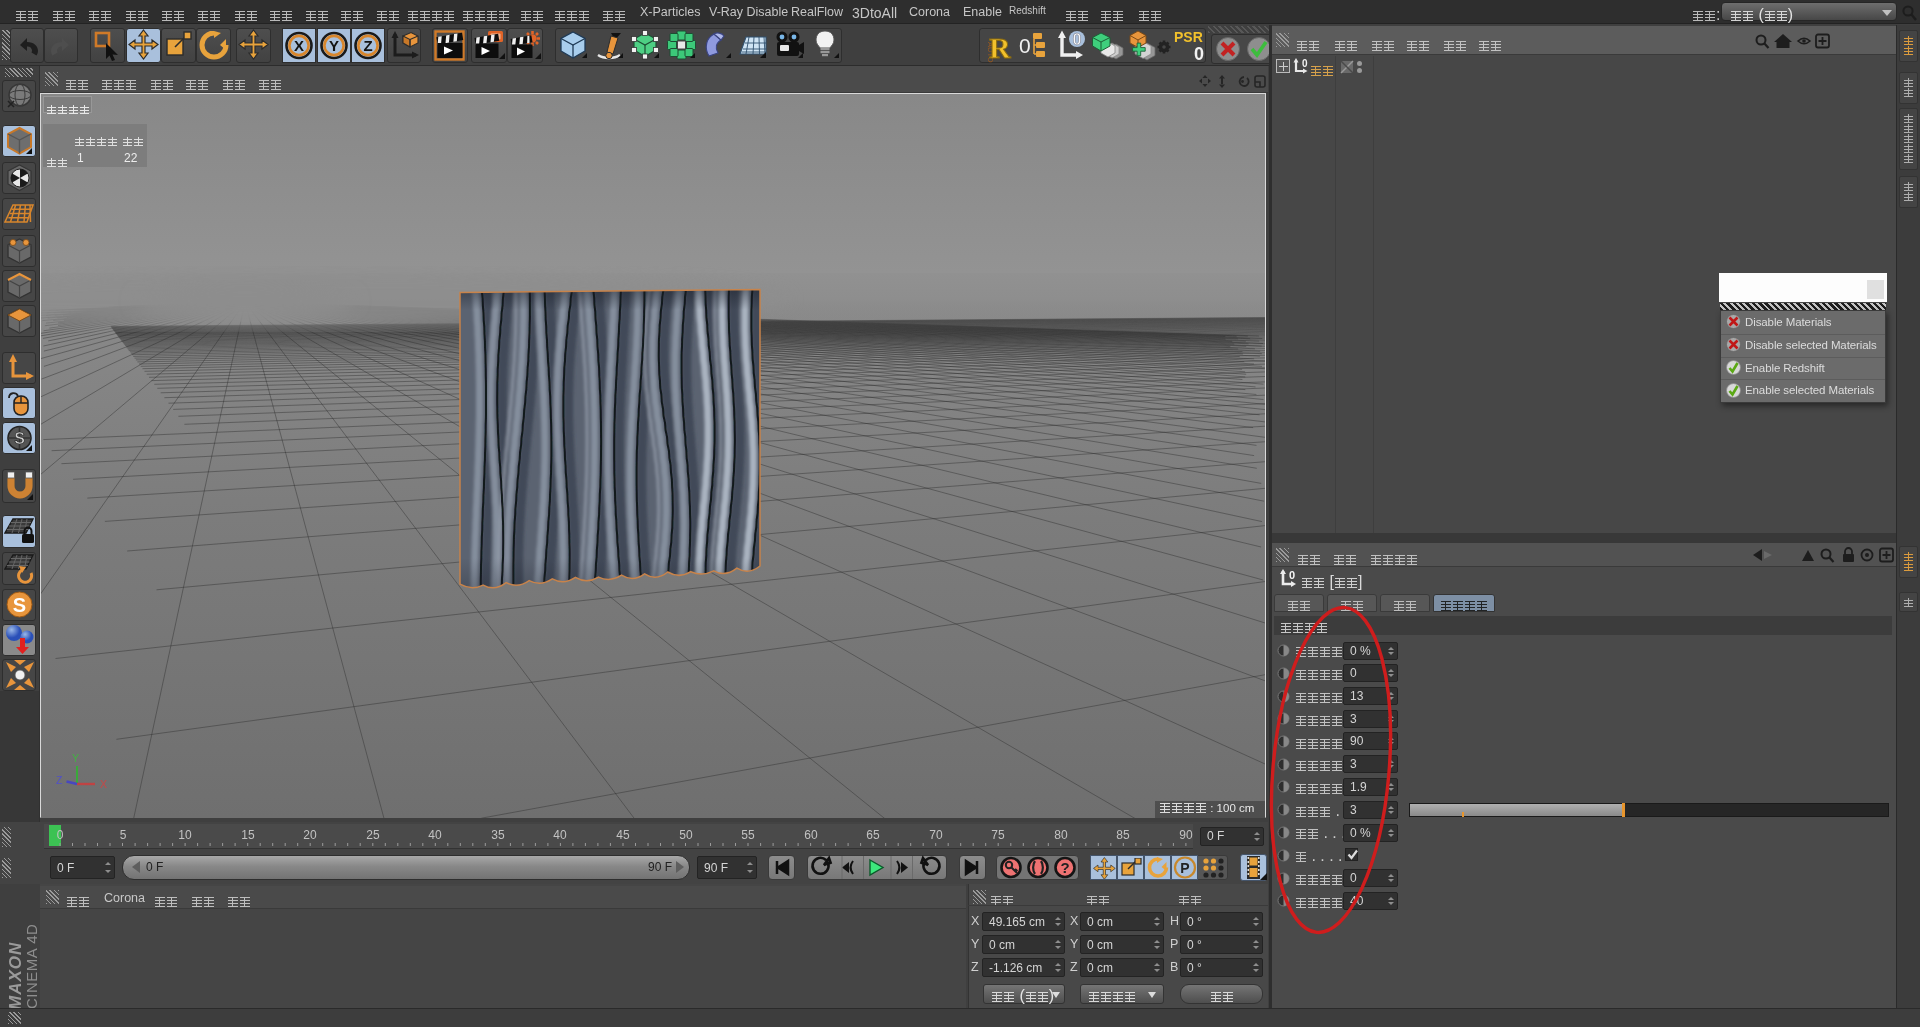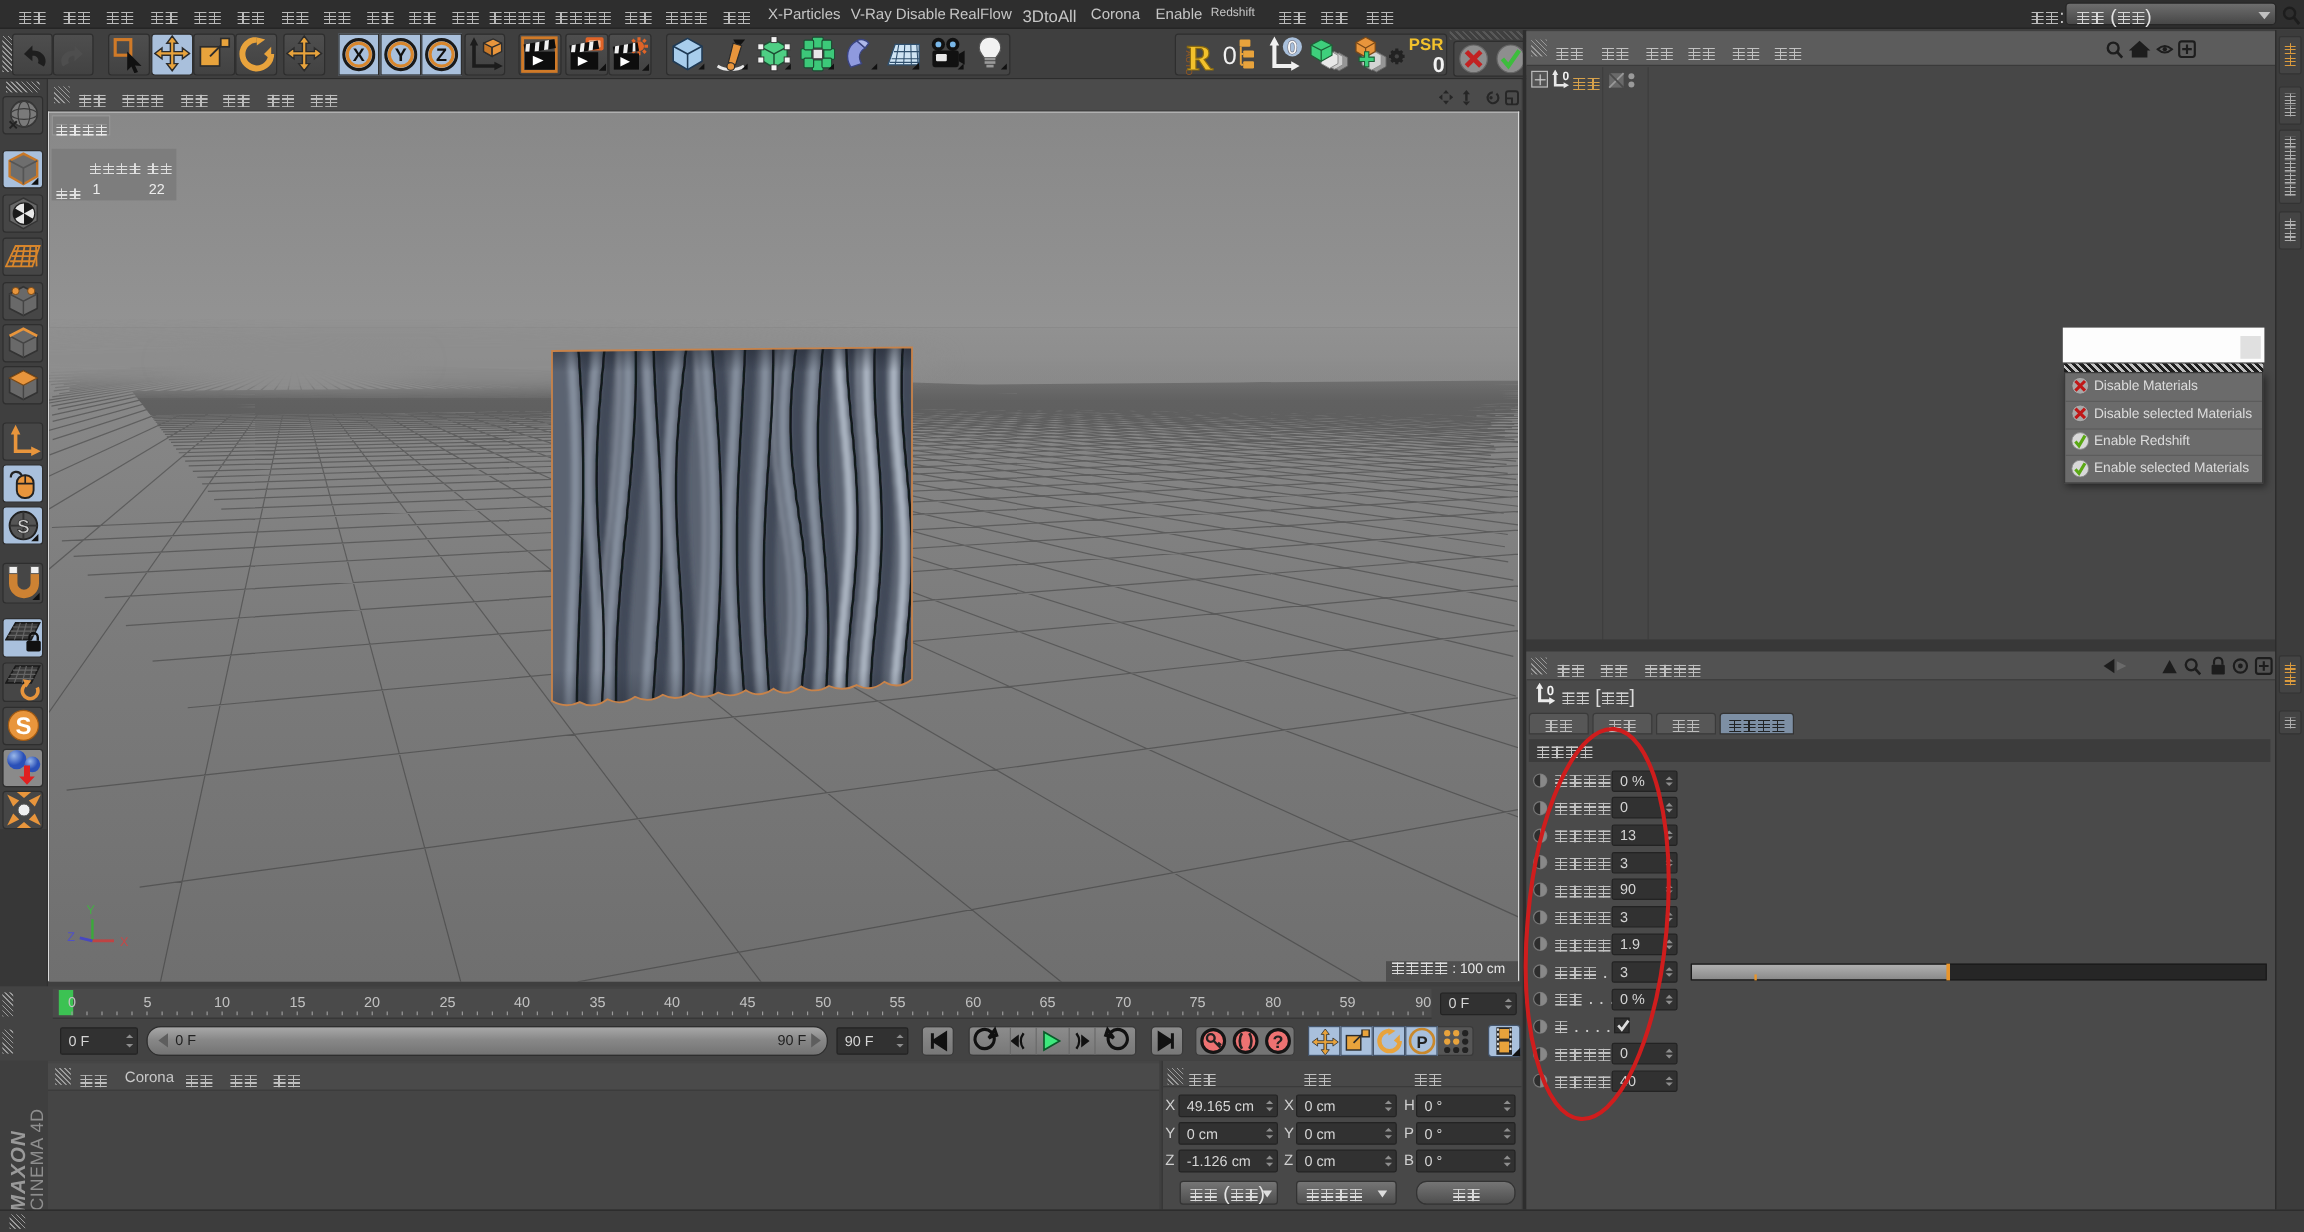--- a/index.html
+++ b/index.html
@@ -629,21 +629,21 @@
 <div class="ab" style="left:498px;top:828px;color:#c2c2c2;font-size:12px;transform:translateX(-50%)">35</div>
 <div class="ab" style="left:560px;top:828px;color:#c2c2c2;font-size:12px;transform:translateX(-50%)">40</div>
 <div class="ab" style="left:623px;top:828px;color:#c2c2c2;font-size:12px;transform:translateX(-50%)">45</div>
 <div class="ab" style="left:686px;top:828px;color:#c2c2c2;font-size:12px;transform:translateX(-50%)">50</div>
 <div class="ab" style="left:748px;top:828px;color:#c2c2c2;font-size:12px;transform:translateX(-50%)">55</div>
 <div class="ab" style="left:811px;top:828px;color:#c2c2c2;font-size:12px;transform:translateX(-50%)">60</div>
 <div class="ab" style="left:873px;top:828px;color:#c2c2c2;font-size:12px;transform:translateX(-50%)">65</div>
 <div class="ab" style="left:936px;top:828px;color:#c2c2c2;font-size:12px;transform:translateX(-50%)">70</div>
 <div class="ab" style="left:998px;top:828px;color:#c2c2c2;font-size:12px;transform:translateX(-50%)">75</div>
 <div class="ab" style="left:1061px;top:828px;color:#c2c2c2;font-size:12px;transform:translateX(-50%)">80</div>
-<div class="ab" style="left:1123px;top:828px;color:#c2c2c2;font-size:12px;transform:translateX(-50%)">59</div>
+<div class="ab" style="left:1123px;top:828px;color:#c2c2c2;font-size:12px;transform:translateX(-50%)">85</div>
 <div class="ab" style="left:1186px;top:828px;color:#c2c2c2;font-size:12px;transform:translateX(-50%)">90</div>
 <svg class="ab" style="left:0;top:0" width="1268" height="850">
     <path d="M60.0 843 v3 M72.5 843 v3 M85.0 843 v3 M97.5 843 v3 M110.0 843 v3 M122.5 843 v3 M135.1 843 v3 M147.6 843 v3 M160.1 843 v3 M172.6 843 v3 M185.1 843 v3 M197.6 843 v3 M210.1 843 v3 M222.6 843 v3 M235.1 843 v3 M247.7 843 v3 M260.2 843 v3 M272.7 843 v3 M285.2 843 v3 M297.7 843 v3 M310.2 843 v3 M322.7 843 v3 M335.2 843 v3 M347.7 843 v3 M360.2 843 v3 M372.8 843 v3 M385.3 843 v3 M397.8 843 v3 M410.3 843 v3 M422.8 843 v3 M435.3 843 v3 M447.8 843 v3 M460.3 843 v3 M472.8 843 v3 M485.3 843 v3 M497.8 843 v3 M510.4 843 v3 M522.9 843 v3 M535.4 843 v3 M547.9 843 v3 M560.4 843 v3 M572.9 843 v3 M585.4 843 v3 M597.9 843 v3 M610.4 843 v3 M623.0 843 v3 M635.5 843 v3 M648.0 843 v3 M660.5 843 v3 M673.0 843 v3 M685.5 843 v3 M698.0 843 v3 M710.5 843 v3 M723.0 843 v3 M735.5 843 v3 M748.0 843 v3 M760.6 843 v3 M773.1 843 v3 M785.6 843 v3 M798.1 843 v3 M810.6 843 v3 M823.1 843 v3 M835.6 843 v3 M848.1 843 v3 M860.6 843 v3 M873.1 843 v3 M885.7 843 v3 M898.2 843 v3 M910.7 843 v3 M923.2 843 v3 M935.7 843 v3 M948.2 843 v3 M960.7 843 v3 M973.2 843 v3 M985.7 843 v3 M998.2 843 v3 M1010.8 843 v3 M1023.3 843 v3 M1035.8 843 v3 M1048.3 843 v3 M1060.8 843 v3 M1073.3 843 v3 M1085.8 843 v3 M1098.3 843 v3 M1110.8 843 v3 M1123.3 843 v3 M1135.9 843 v3 M1148.4 843 v3 M1160.9 843 v3 M1173.4 843 v3 M1185.9 843 v3" stroke="#9a9a9a" stroke-width="1"></path>
   </svg>
 <div class="spin" style="left:1200px;top:827px;width:64px;height:19px">0 F<span class="ar"></span></div>
 <div class="spin" style="left:50px;top:856px;width:65px;height:23px;line-height:22px">0 F<span class="ar"></span></div>
 <div class="ab" style="left:122px;top:855px;width:568px;height:25px;border-radius:12px;background:linear-gradient(#a8a8a8,#888 45%,#737373);border:1px solid #2e2e2e"></div>
 <div class="ab" style="left:132px;top:861px;border-top:6px solid transparent;border-bottom:6px solid transparent;border-right:8px solid #5e5e5e"></div>
 <div class="ab" style="left:146px;top:860px;color:#222;font-size:12px">0 F</div>
 <div class="ab" style="left:648px;top:860px;color:#222;font-size:12px">90 F</div>

